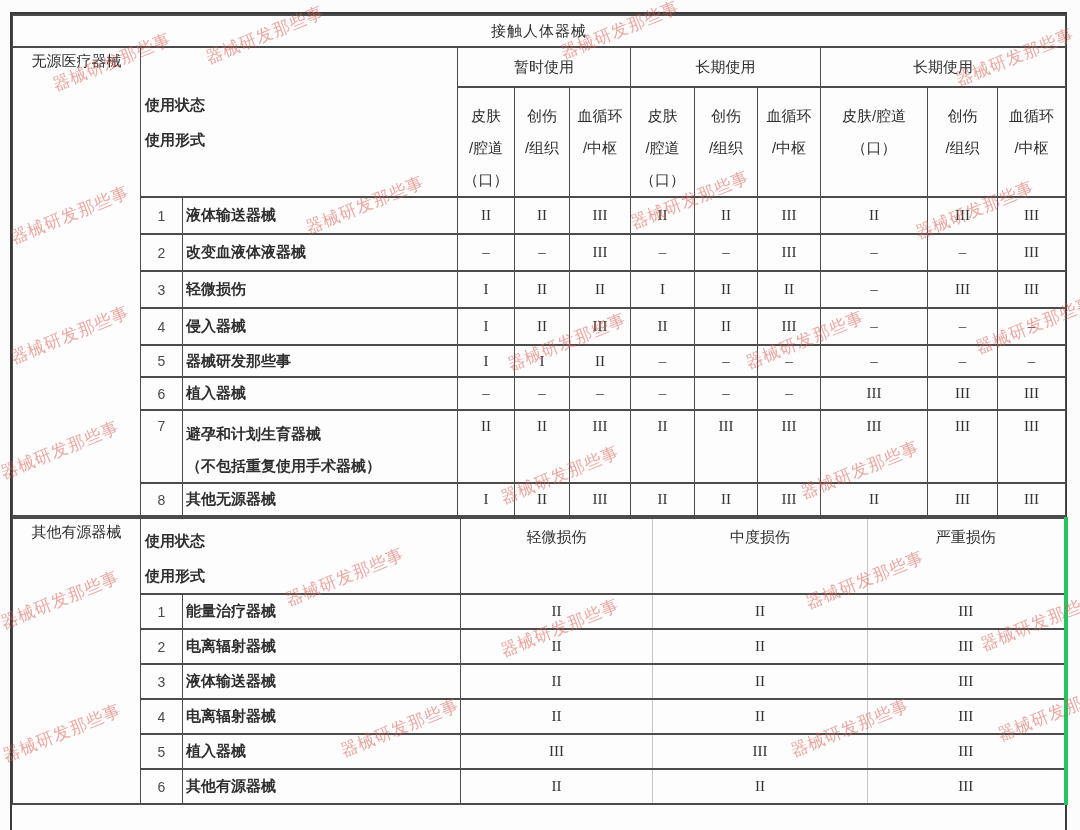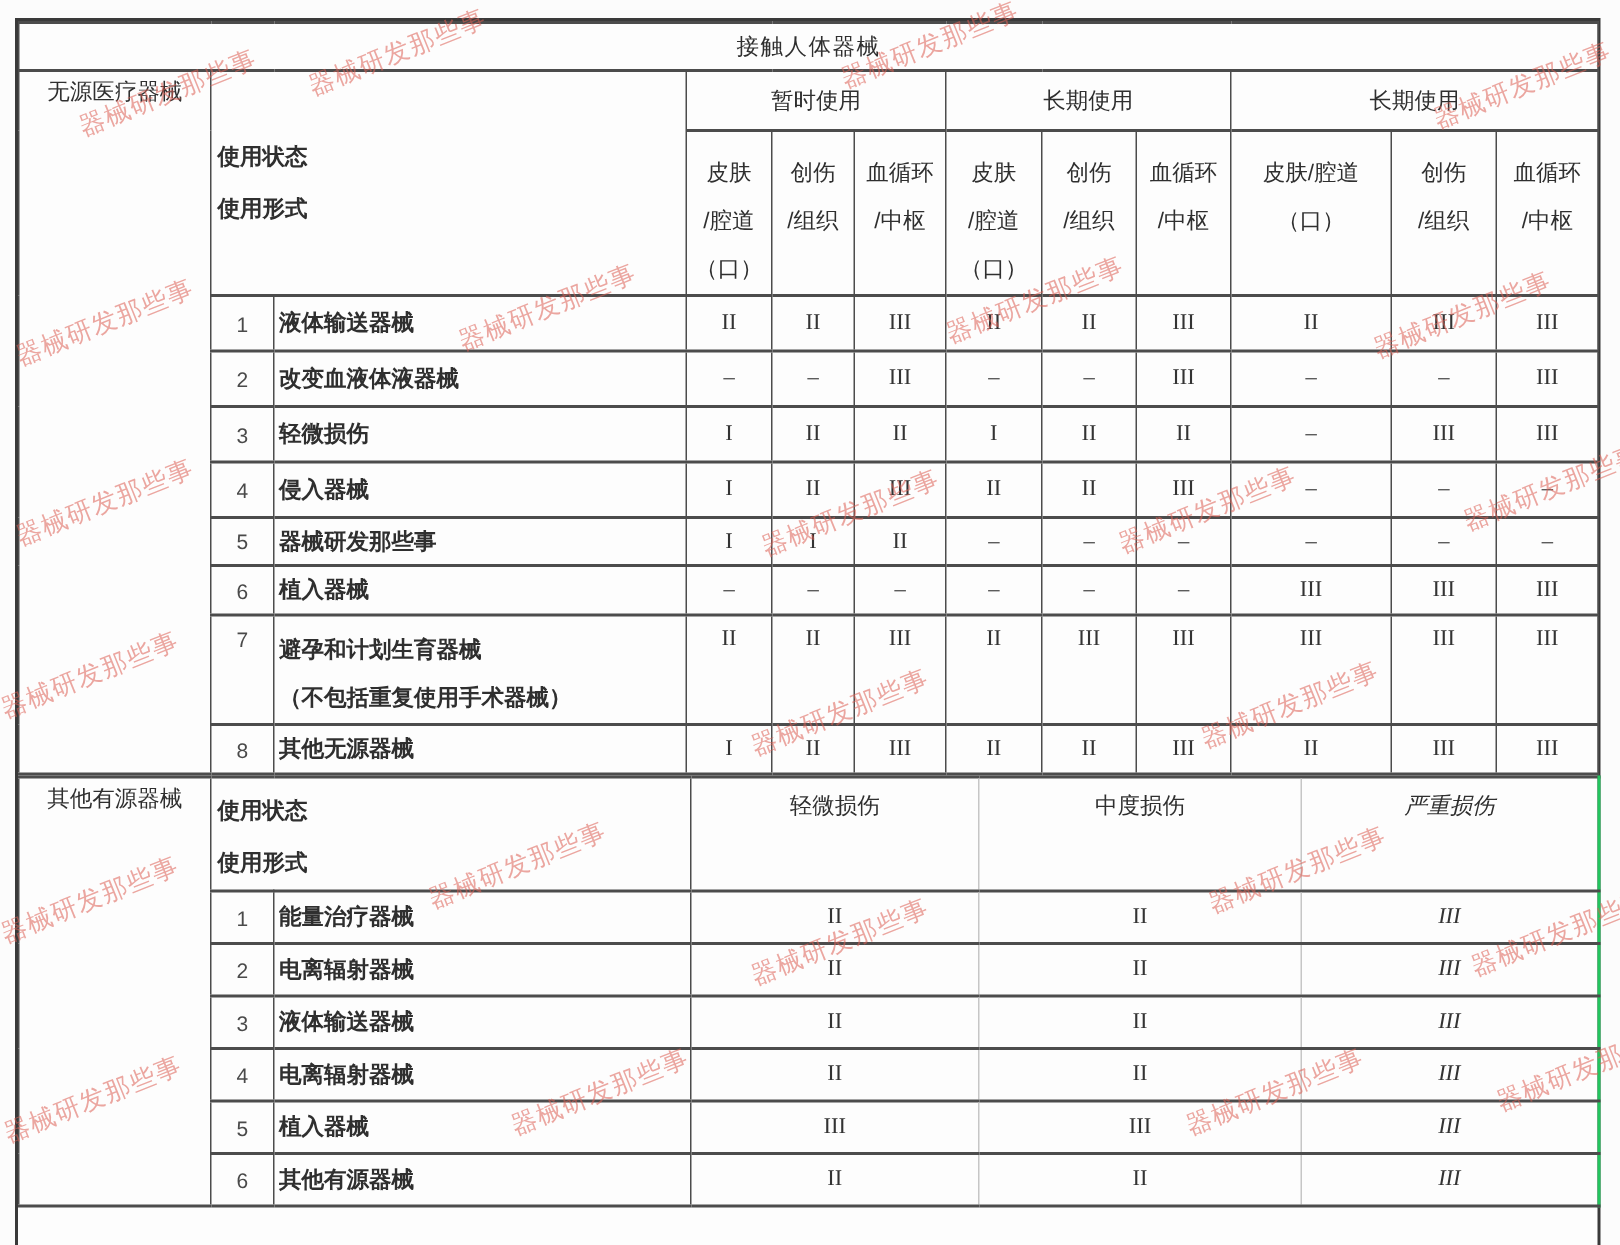--- a/index.html
+++ b/index.html
@@ -26,21 +26,21 @@
   .corner-line{height:35px;line-height:35px;}
   td.sub{vertical-align:top;padding-top:12px;}
   .sub-line{height:32px;line-height:32px;}
   td.name{text-align:left;padding-left:3px;font-weight:bold;}
   td.num{font-size:14px;color:#4a4a4a;}
   td.val{font-family:"Liberation Serif",serif;font-size:15px;color:#333;}
   td.vtop{vertical-align:top;padding-top:7px;}
   td.dmg{vertical-align:top;padding-top:9px;}
   .tblB td.lightv{border-left:1px solid #c6c6c6;border-right:1px solid #c6c6c6;}
   .tblB td.firstv{border-left:1px solid #4c4c4c;}
-  .tblB td.lastv{border-right:2px solid #22c55e;font-style:italic;}
+  .tblB td.lastv{border-right:4px solid #22c55e;}
   td.emptyrow{border-left:none;border-right:none;}
   .wm-layer{
     position:absolute;left:0;top:0;width:1080px;height:830px;
     pointer-events:none;z-index:5;
   }
   .wm{
     position:absolute;font-size:17px;letter-spacing:1px;white-space:nowrap;
     transform:translate(-50%,-50%) rotate(-22deg);
     opacity:0.55;font-family:"Liberation Sans",sans-serif;
   }

